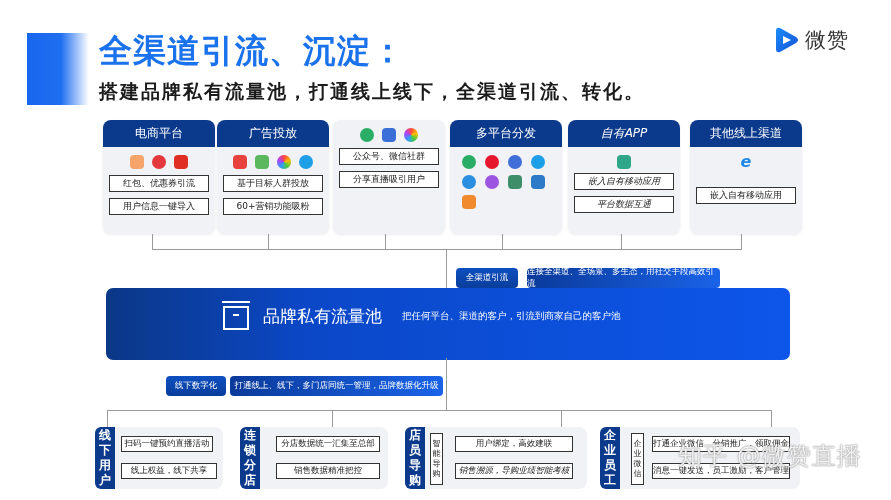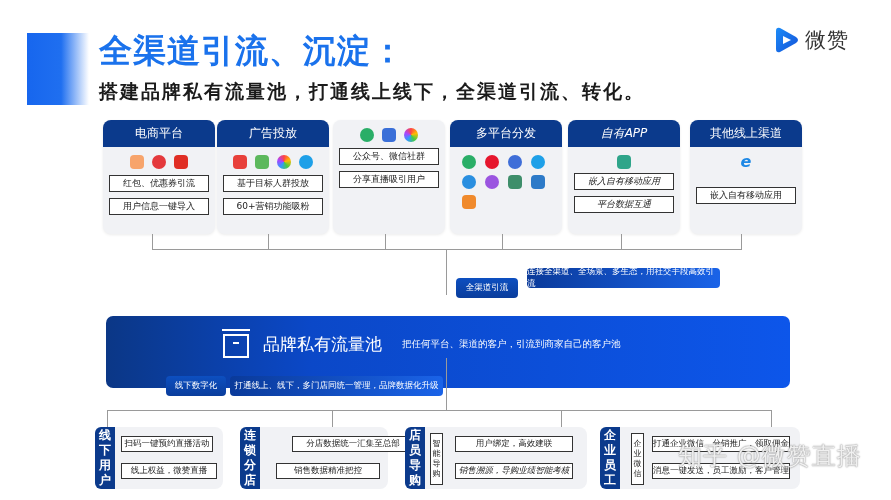--- a/index.html
+++ b/index.html
@@ -43,21 +43,21 @@
   .line { position: absolute; background: #9a9a9a; }
 
   .tag {
     position: absolute; height: 20px; border-radius: 4px; color: #fff; font-size: 8.5px;
     display: flex; align-items: center; justify-content: center;
   }
   .tag.dark { background: linear-gradient(180deg, #0d4fc0, #0a3d9c); }
   .tag.blue { background: linear-gradient(90deg, #0a3a9a, #1a63e8); }
 
   .pool {
-    position: absolute; left: 106px; top: 316px; width: 684px; height: 72px; border-radius: 7px;
+    position: absolute; left: 106px; top: 288px; width: 684px; height: 72px; border-radius: 7px;
     background: linear-gradient(90deg, #0b3786 0%, #0b48c8 30%, #0d56ea 100%);
     display: flex; align-items: center;
   }
   .pool-icon { position: absolute; left: 113px; top: 10px; width: 34px; height: 34px; }
   .pool-title { position: absolute; left: 157px; top: 17px; font-size: 17px; color: #fff; }
   .pool-desc { position: absolute; left: 296px; top: 22px; font-size: 9.5px; color: #fff; }
 
   .off-card {
     position: absolute; top: 427px; height: 62px; background: #f1f2f5; border-radius: 8px;
   }
@@ -167,21 +167,21 @@
 
 <div class="line" style="left:152px; top:234px; width:1px; height:15px;"></div>
 <div class="line" style="left:268px; top:234px; width:1px; height:15px;"></div>
 <div class="line" style="left:385px; top:234px; width:1px; height:15px;"></div>
 <div class="line" style="left:502px; top:234px; width:1px; height:15px;"></div>
 <div class="line" style="left:621px; top:234px; width:1px; height:15px;"></div>
 <div class="line" style="left:741px; top:234px; width:1px; height:15px;"></div>
 <div class="line" style="left:152px; top:249px; width:590px; height:1px;"></div>
 <div class="line" style="left:446px; top:249px; width:1px; height:46px;"></div>
 
-<div class="tag dark" style="left:456px; top:278px; width:62px;">全渠道引流</div>
+<div class="tag dark" style="left:456px; top:268px; width:62px;">全渠道引流</div>
 <div class="tag blue" style="left:527px; top:268px; width:193px;">连接全渠道、全场景、多生态，用社交手段高效引流</div>
 
 <div class="pool">
   <svg class="pool-icon" viewBox="0 0 34 34">
     <path d="M3 4 L31 4" stroke="#fff" stroke-width="2"></path>
     <rect x="5" y="9" width="24" height="22" fill="none" stroke="#fff" stroke-width="2"></rect>
     <rect x="14" y="16" width="6" height="2" fill="#fff"></rect>
   </svg>
   <span class="pool-title">品牌私有流量池</span>
   <span class="pool-desc">把任何平台、渠道的客户，引流到商家自己的客户池</span>
@@ -198,31 +198,31 @@
 <div class="line" style="left:771px; top:410px; width:1px; height:17px;"></div>
 
 <div class="off-card" style="left:95px; width:128px;">
   <div class="off-side">
     <span>线</span>
       <span>下</span>
       <span>用</span>
       <span>户</span>
   </div>
   <div class="off-feat" style="left:26px; top:9px; width:92px;">扫码一键预约直播活动</div>
-  <div class="off-feat" style="left:26px; top:36px; width:96px;">线上权益，微赞直播</div>
+  <div class="off-feat" style="left:26px; top:36px; width:96px;">线上权益，线下共享</div>
 </div>
 
 <div class="off-card" style="left:240px; width:148px;">
   <div class="off-side">
     <span>连</span>
       <span>锁</span>
       <span>分</span>
       <span>店</span>
   </div>
-  <div class="off-feat" style="left:52px; top:9px; width:122px;">分店数据统一汇集至总部</div>
+  <div class="off-feat" style="left:36px; top:9px; width:104px;">分店数据统一汇集至总部</div>
   <div class="off-feat" style="left:36px; top:36px; width:104px;">销售数据精准把控</div>
 </div>
 
 <div class="off-card" style="left:405px; width:182px;">
   <div class="off-side">
     <span>店</span>
       <span>员</span>
       <span>导</span>
       <span>购</span>
   </div>

